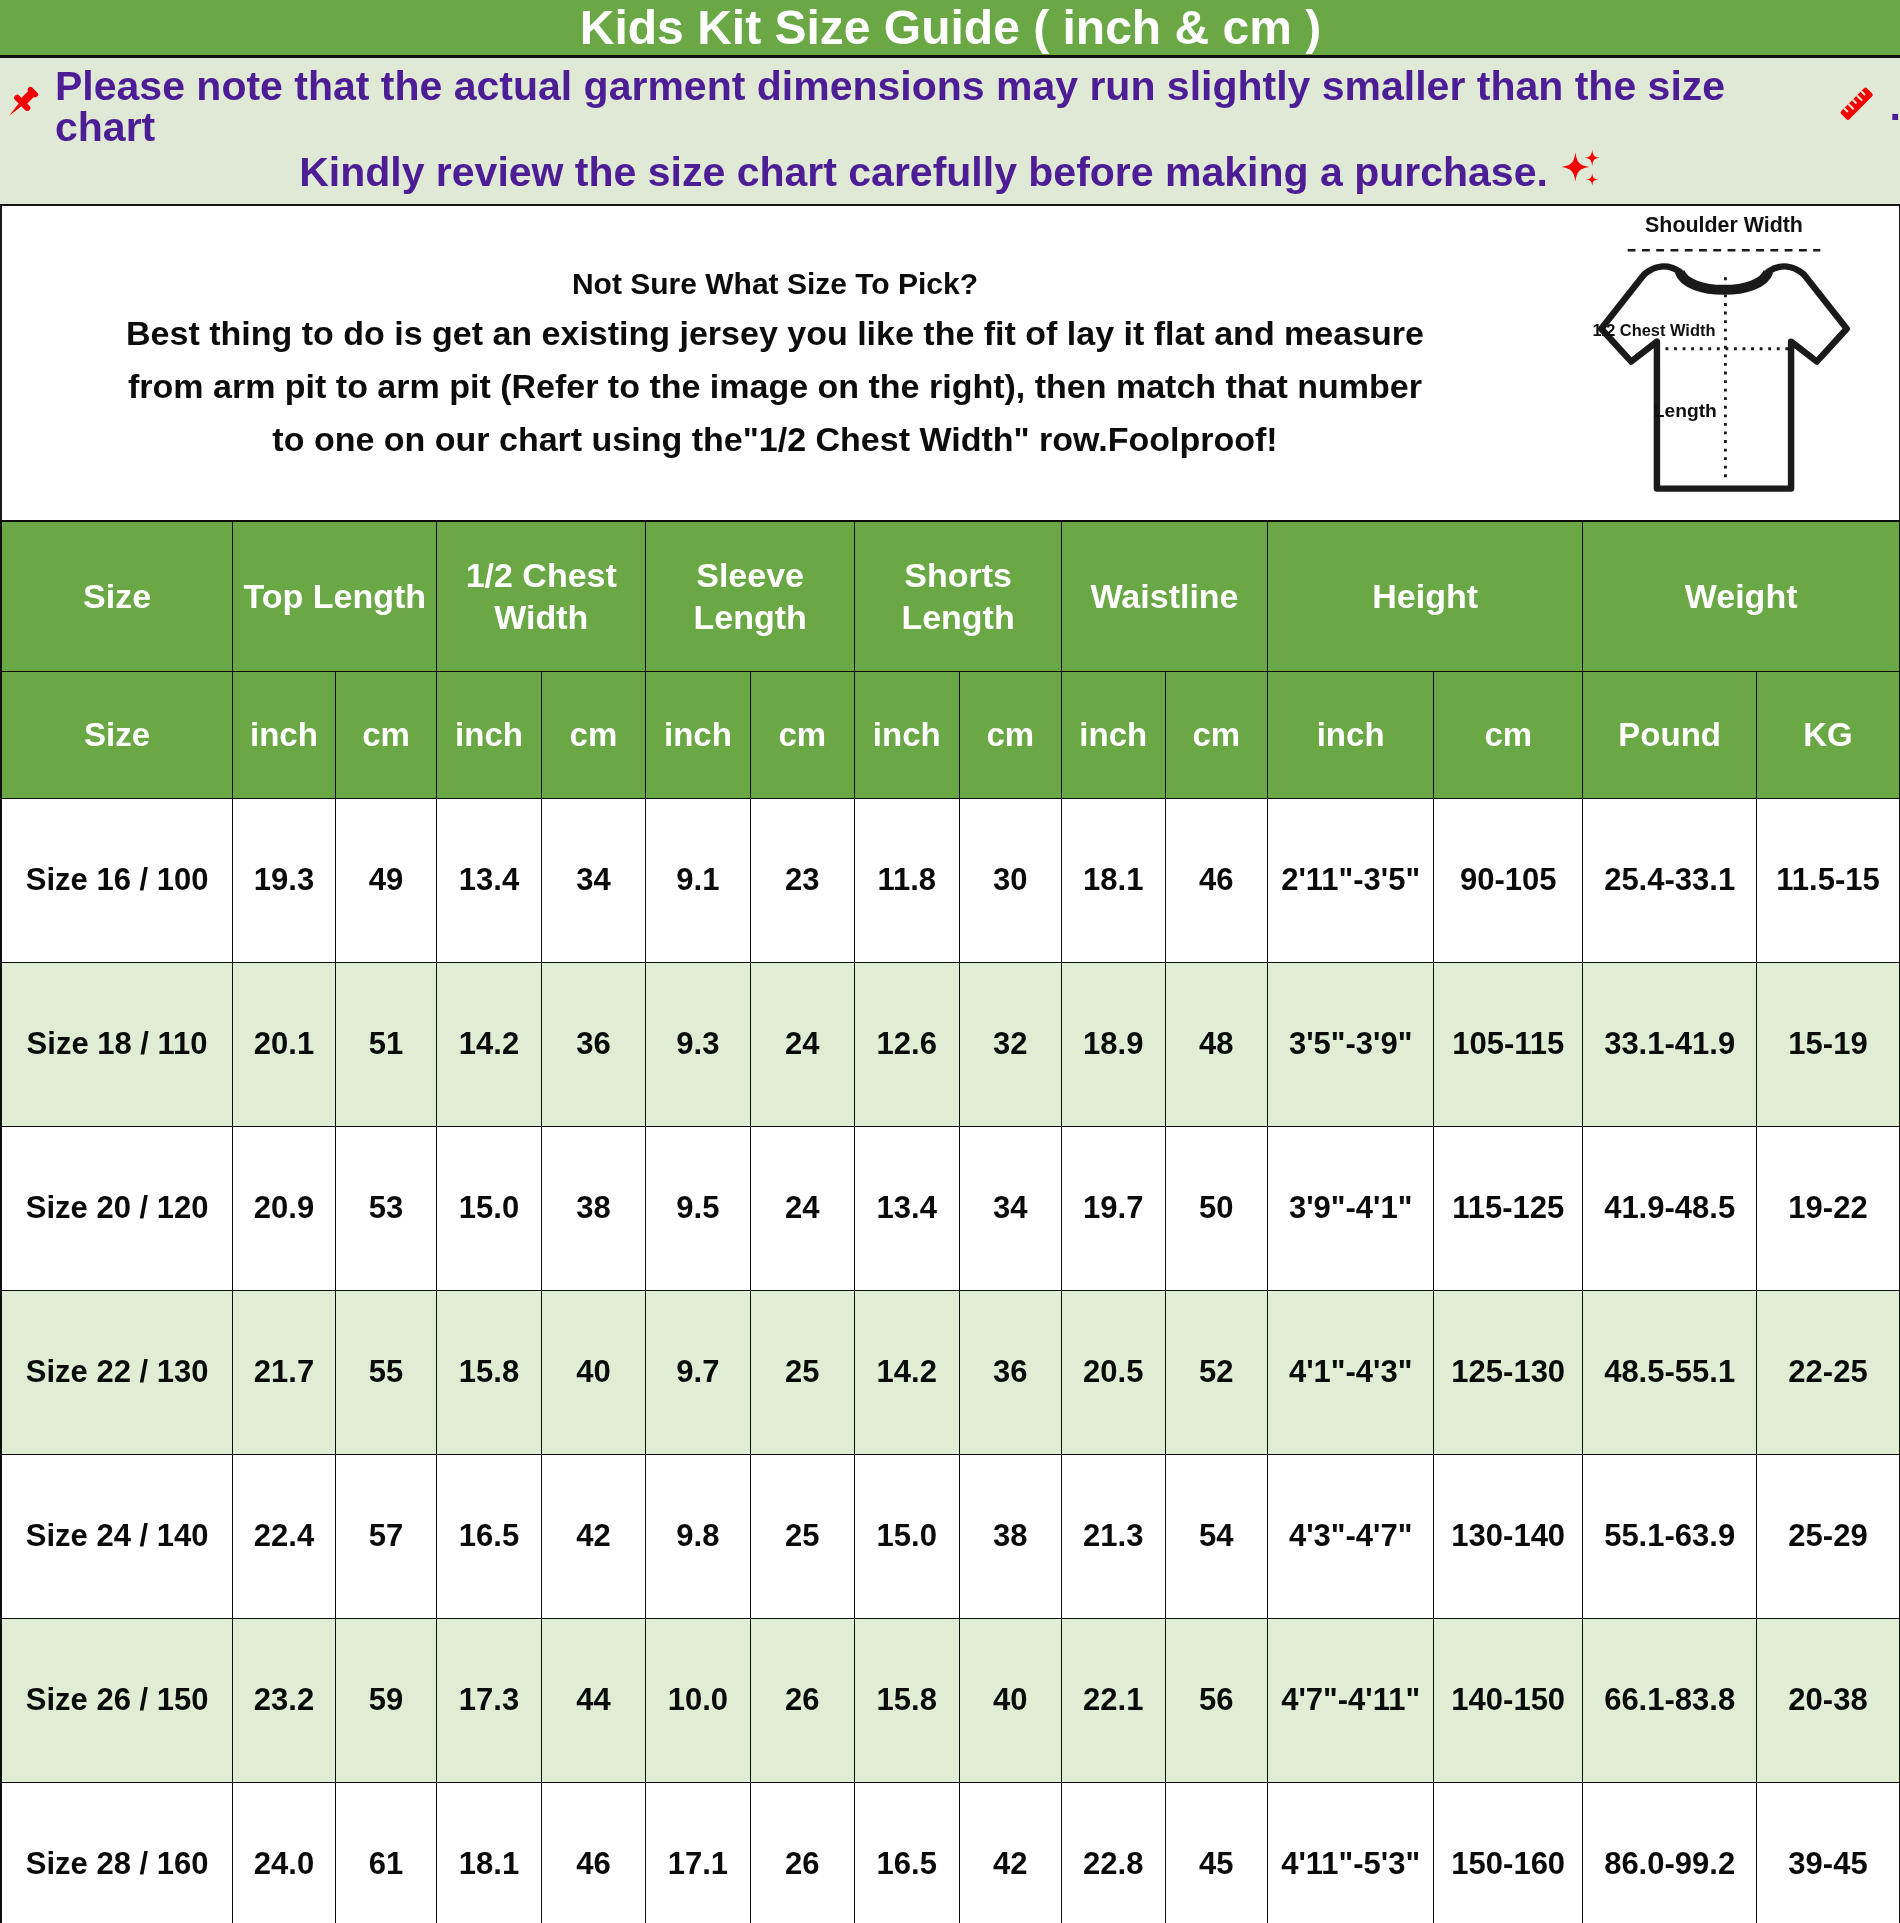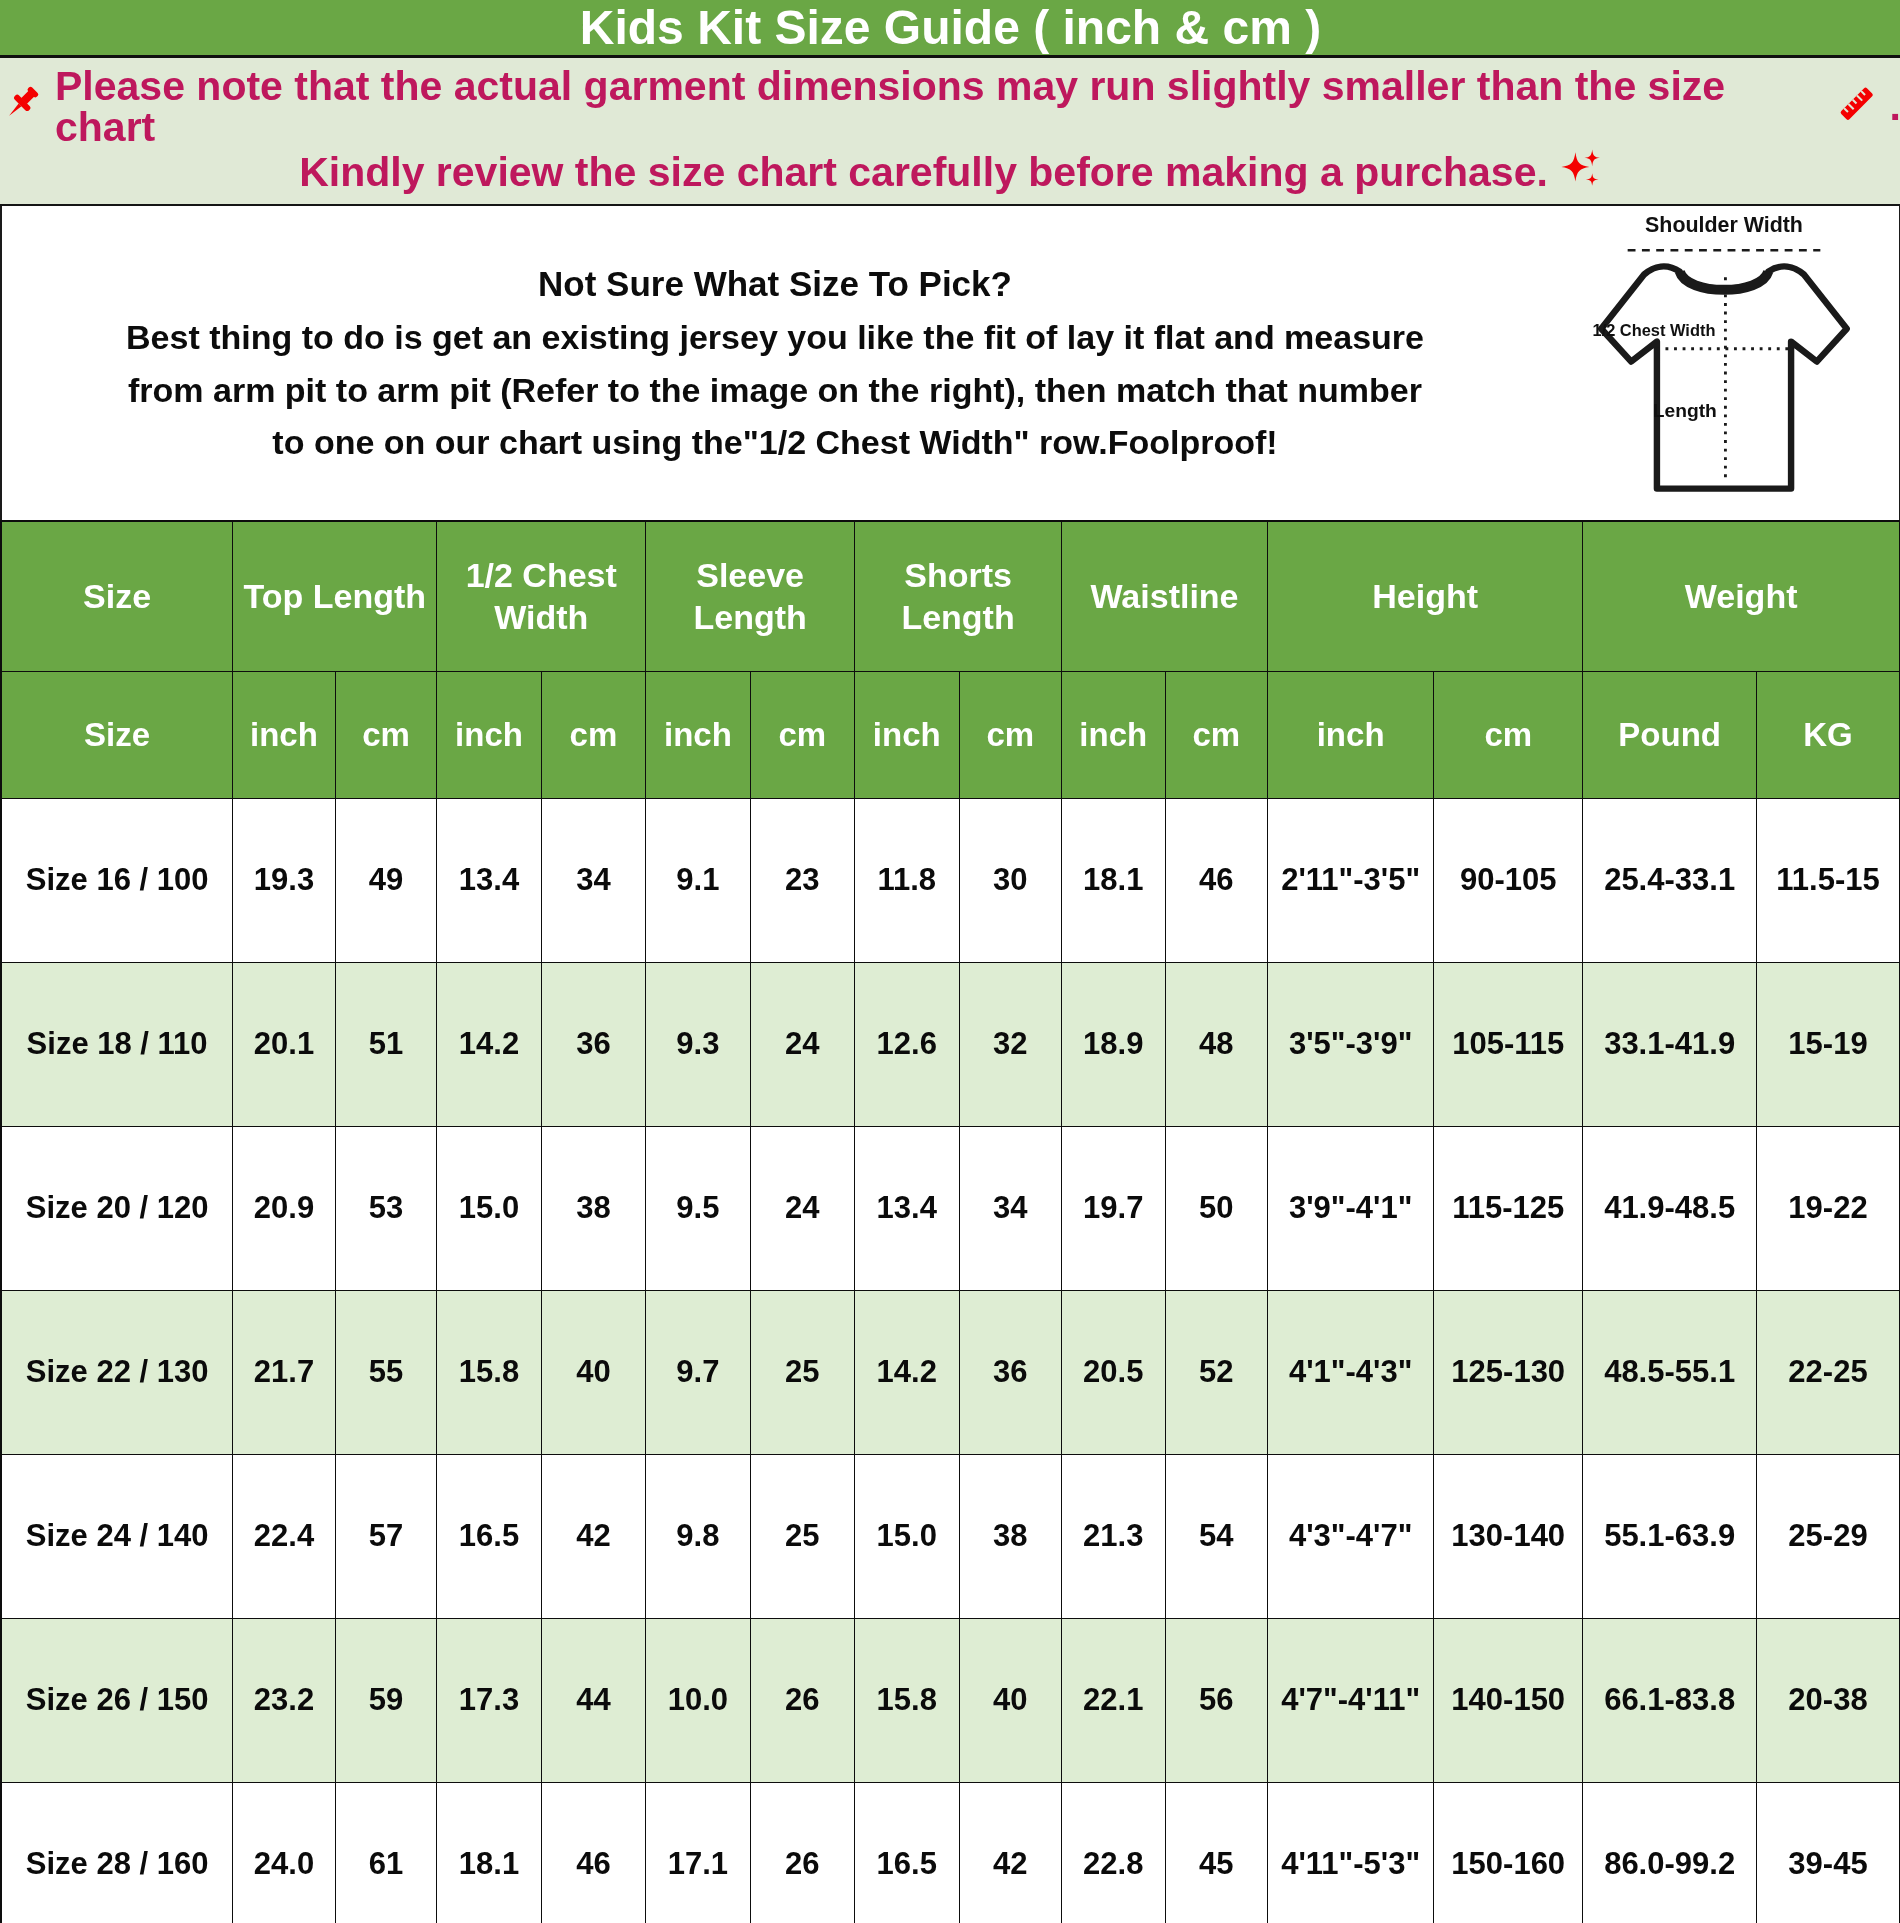--- a/index.html
+++ b/index.html
@@ -16,34 +16,34 @@
   }
 
   
   .notice {
     height:188px; background:#e0e9d6; border-bottom:2.2px solid #151515;
     display:flex; flex-direction:column; justify-content:space-evenly;
     padding:7.5px 0;
   }
   .notice-line {
     display:flex; align-items:center; justify-content:center; gap:12px;
-    color:#be185d; font-size:41px; font-weight:bold; line-height:1;
+    color:#4c1d95; font-size:41px; font-weight:bold; line-height:1;
   }
   .icon { flex:0 0 auto; }
 
   
   .help-section {
     height:317px; background:#ffffff; border-left:2.2px solid #1a1a1a; border-right:2.2px solid #1a1a1a;
     display:flex; align-items:center;
   }
   .help-text {
     flex:1 1 auto; text-align:center; color:#0c0c0c;
     font-size:34px; font-weight:bold; line-height:1.55; padding:0 10.5px;
   }
-  .help-text .heading { font-size:35px; }
+  .help-text .heading { font-size:30px; }
   .diagram-box { flex:0 0 351px; height:100%; display:flex; align-items:center; justify-content:center; }
 
   
   table.size-table {
     width:100%; border-collapse:collapse; table-layout:fixed;
     border:2.2px solid #0d0d0d;
   }
   table.size-table th, table.size-table td {
     border:1.5px solid #0d0d0d; text-align:center; vertical-align:middle;
     overflow:hidden;

